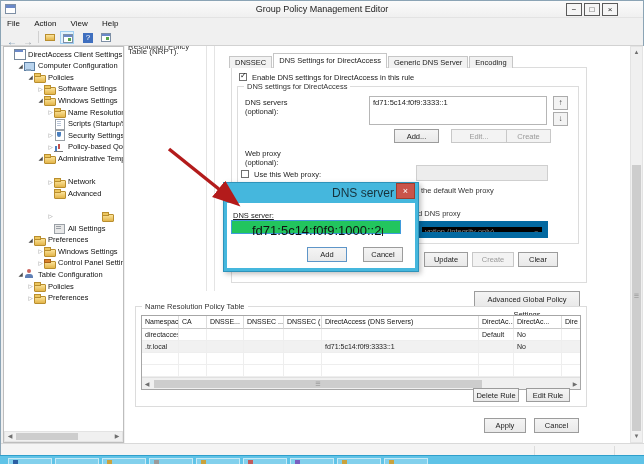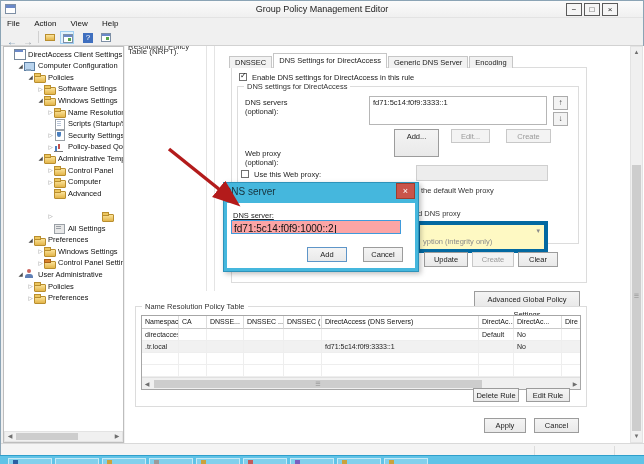--- a/index.html
+++ b/index.html
@@ -69,37 +69,37 @@
   .cb{position:absolute;width:8px;height:8px;border:1px solid #707070;background:#fff;}
   .cb .tick{position:absolute;left:0px;top:-3px;font-size:8px;color:#111;}
   .lbl{position:absolute;font-size:7.5px;color:#222;white-space:nowrap;}
   .groupbox{position:absolute;border:1px solid #dcdcdc;}
   .grouplabel{position:absolute;font-size:7.5px;color:#333;background:#fff;padding:0 3px;white-space:nowrap;}
   .listbox{position:absolute;background:#fff;border:1px solid #b6b6b6;font-size:7.5px;color:#222;padding:1px 3px;}
   .btn{position:absolute;background:linear-gradient(#f4f4f4,#e9e9e9);border:1px solid #9c9c9c;font-size:7.5px;color:#222;text-align:center;}
   .btn.disabled{color:#9a9a9a;border-color:#c8c8c8;background:#f3f3f3;}
   .spinbtn{position:absolute;width:15px;height:14px;background:#f3f3f3;border:1px solid #ababab;font-size:8px;line-height:12px;text-align:center;color:#444;}
   .field-disabled{position:absolute;background:#ededed;border:1px solid #cfcfcf;}
-  .dropdown{position:absolute;background:#fef9c3;border:4px solid #0369a1;font-size:7.5px;color:#8a8a8a;padding:12px 3px;white-space:nowrap;overflow:hidden;}
+  .dropdown{position:absolute;background:#000000;border:6px solid #0369a1;font-size:7.5px;color:#8a8a8a;padding:0 3px;white-space:nowrap;overflow:hidden;}
   .dropdown .dd-arrow{position:absolute;right:4px;top:2px;color:#8a8a8a;font-size:7px;}
   .frag{position:absolute;font-size:7.5px;color:#333;white-space:nowrap;}
   
   #nrpt-table{position:absolute;left:140px;top:314px;width:440px;height:75px;border:1px solid #a6a6a6;background:#fff;overflow:hidden;}
   .hrow{position:absolute;left:0;top:0;height:13px;display:flex;}
   .hcell{border-right:1px solid #dcdcdc;border-bottom:1px solid #c9c9c9;font-size:7px;color:#111;padding:2px 0 0 3px;overflow:hidden;white-space:nowrap;flex:none;}
   .trow{position:absolute;left:0;height:12px;display:flex;}
   .tcell{border-right:1px solid #eee;border-bottom:1px solid #eee;font-size:7px;color:#222;padding:2px 0 0 3px;overflow:hidden;white-space:nowrap;flex:none;}
   .trow.alt{background:#f1f1f1;}
   
   #dialog{position:absolute;left:222px;top:181px;width:196px;height:90px;z-index:40;border:1px solid #2e93ba;background:#fff;box-shadow:2px 2px 5px rgba(0,0,0,.25);}
   #dlg-titlebar{position:absolute;left:0;top:0;right:0;height:17px;}
-  #dlg-title{position:absolute;left:0;right:24px;top:3px;text-align:left;font-size:10px;color:#17323c;}
+  #dlg-title{position:absolute;left:0;right:24px;top:3px;text-align:right;font-size:12px;color:#17323c;}
   #dlg-close{position:absolute;right:3px;top:0px;width:19px;height:16px;color:#fff;font-size:9px;line-height:15px;text-align:center;border:1px solid #9e3d2e;}
   #dlg-body{position:absolute;left:0;top:17px;right:0;bottom:0;border:3px solid #45b7dd;background:#fff;}
-  #dlg-input{position:absolute;left:7px;top:37px;width:170px;height:14px;border:1px solid #3f9bdc;background:#fca5a5;font-size:10px;color:#111;padding:2px 2px;white-space:nowrap;}
+  #dlg-input{position:absolute;left:7px;top:37px;width:170px;height:14px;border:1px solid #3f9bdc;background:#22c55e;font-size:13px;color:#111;padding:2px 20px;white-space:nowrap;}
   .caret{display:inline-block;width:1px;height:8px;background:#222;vertical-align:-1px;margin-left:1px;}
   
   #statusbar{position:absolute;left:0;top:442px;width:644px;height:13px;background:#f4f4f4;border-top:1px solid #d9d9d9;}
   .status-sep{position:absolute;top:2px;width:1px;height:9px;background:#dcdcdc;}
   #taskbar{position:absolute;left:0;top:455px;width:644px;height:9px;border-top:1px solid #2f9fcb;}
   .tb-btn{position:absolute;top:2px;width:44px;height:7px;background:rgba(255,255,255,.22);border:1px solid rgba(255,255,255,.55);}
   .tb-ico{position:absolute;left:4px;top:1px;width:5px;height:5px;}
 </style>
 </head>
 <body>
@@ -185,29 +185,24 @@
           <div class="tree-row" style="top: 92.8px; padding-left: 43px;">
             <span class="expander collapsed">▷</span>
             <span class="ticon ti-qos"></span>
             <span class="tlabel">Policy-based QoS</span>
           </div>
           <div class="tree-row" style="top: 104.4px; padding-left: 33px;">
             <span class="expander expanded">◢</span>
             <span class="ticon ti-folder"></span>
             <span class="tlabel">Administrative Temp</span>
           </div>
-          <div class="tree-row" style="top: 116px; padding-left: 43px;">
-            <span class="expander collapsed">▷</span>
-            <span class="ticon ti-folder"></span>
-            <span class="tlabel">Control Panel</span>
-          </div>
           <div class="tree-row" style="top: 127.6px; padding-left: 43px;">
             <span class="expander collapsed">▷</span>
             <span class="ticon ti-folder"></span>
-            <span class="tlabel">Computer</span>
+            <span class="tlabel">Network</span>
           </div>
           <div class="tree-row" style="top: 139.2px; padding-left: 43px;">
             <span class="expander none"></span>
             <span class="ticon ti-folder"></span>
             <span class="tlabel">Advanced</span>
           </div>
           <div class="tree-row" style="top: 162.4px; padding-left: 43px; gap: 48px;">
             <span class="expander collapsed">▷</span>
             <span class="ticon ti-folder"></span>
             <span class="tlabel">Windows Compo</span>
@@ -228,21 +223,21 @@
             <span class="tlabel">Windows Settings</span>
           </div>
           <div class="tree-row" style="top: 208.8px; padding-left: 33px;">
             <span class="expander collapsed">▷</span>
             <span class="ticon ti-cp-folder"></span>
             <span class="tlabel">Control Panel Setting</span>
           </div>
           <div class="tree-row" style="top: 220.4px; padding-left: 13px;">
             <span class="expander expanded">◢</span>
             <span class="ticon ti-user"></span>
-            <span class="tlabel">User Administrative</span>
+            <span class="tlabel">Table Configuration</span>
           </div>
           <div class="tree-row" style="top: 232px; padding-left: 23px;">
             <span class="expander collapsed">▷</span>
             <span class="ticon ti-folder"></span>
             <span class="tlabel">Policies</span>
           </div>
           <div class="tree-row" style="top: 243.6px; padding-left: 23px;">
             <span class="expander collapsed">▷</span>
             <span class="ticon ti-folder"></span>
             <span class="tlabel">Preferences</span>
@@ -282,22 +277,22 @@
     <div class="grouplabel" style="left:243px;top:81px;">DNS settings for DirectAccess</div>
 
     <div class="lbl" style="left:244px;top:97px;">DNS servers</div>
     <div class="lbl" style="left:244px;top:106px;">(optional):</div>
     <div class="listbox" style="left:368px;top:95px;width:178px;height:29px;">
       <div>fd71:5c14:f0f9:3333::1</div>
     </div>
     <div class="spinbtn" style="left:552px;top:95px;">↑</div>
     <div class="spinbtn" style="left:552px;top:111px;">↓</div>
 
-    <div class="btn" style="left:393px;top:128px;width:45px;height:28px;line-height:13px;">Add...</div>
-    <div class="btn disabled" style="left:450px;top:128px;width:39px;height:14px;line-height:13px;">Edit...</div>
+    <div class="btn" style="left:393px;top:128px;width:45px;height:14px;line-height:13px;">Add...</div>
+    <div class="btn disabled" style="left:450px;top:128px;width:56px;height:14px;line-height:13px;">Edit...</div>
     <div class="btn disabled" style="left:505px;top:128px;width:45px;height:14px;line-height:13px;">Create</div>
 
     <div class="lbl" style="left:244px;top:148px;">Web proxy</div>
     <div class="lbl" style="left:244px;top:157px;">(optional):</div>
     <div class="cb" style="left:240px;top:169px;"></div>
     <div class="lbl" style="left:253px;top:169px;">Use this Web proxy:</div>
     <div class="field-disabled" style="left:415px;top:164px;width:132px;height:16px;"></div>
 
     <div class="frag" style="left:420px;top:185px;">the default Web proxy</div>
     <div class="frag" style="left:417px;top:208px;">d DNS proxy</div>

